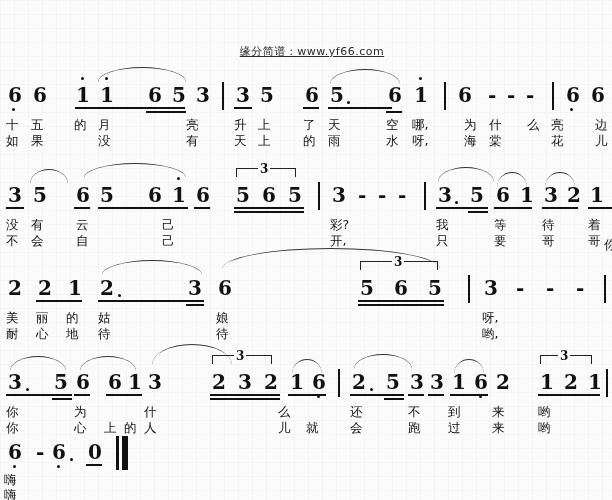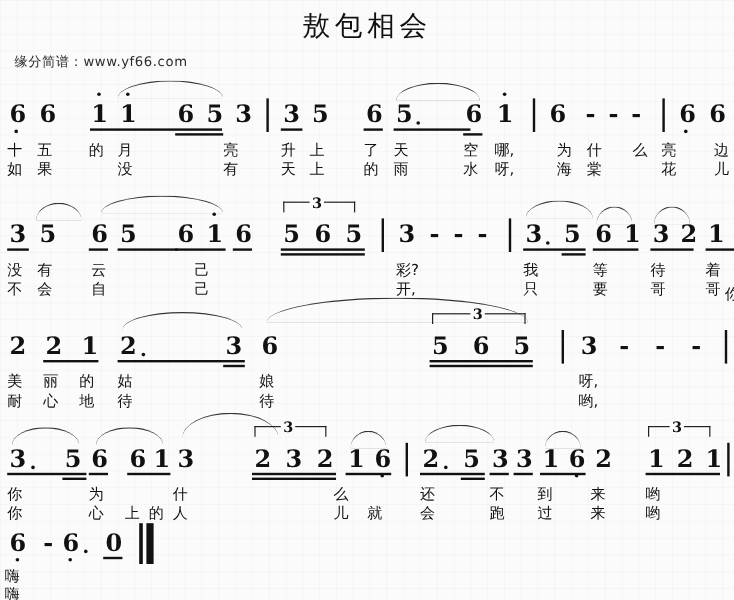--- a/index.html
+++ b/index.html
@@ -25,23 +25,25 @@
   .title{
     position:absolute;left:0;right:0;top:6px;
     text-align:center;
     font-size:23px;
     letter-spacing:4px;
     font-family:"DejaVu Sans","Liberation Sans",sans-serif;
     color:#111;
   }
   .subtitle{
     position:absolute;left:12px;right:0;top:44px;
+    text-align:center;
     font-size:11px;
     letter-spacing:.5px;
     color:#2a2a2a;
+    text-decoration:underline;
   }
 
   
   .system{position:absolute;left:0;width:612px;}
 
   
   .note{
     position:absolute;
     font-family:"DejaVu Serif","Liberation Serif",serif;
     font-weight:700;
@@ -88,21 +90,20 @@
     white-space:nowrap;
   }
 </style>
 </head>
 <body>
 
 <div id="grid"></div>
 
 <div id="sheet">
 
-  <div class="title">敖包相会</div>
   <div class="subtitle">缘分简谱：www.yf66.com</div>
 
   <div class="system" style="top:85px;height:70px;">
 
     <span class="note" style="left:8px;top:0;">6</span>
     <span class="odot" style="left:12px;top:23px;"></span>
     <span class="note" style="left:33px;top:0;">6</span>
 
     <span class="note" style="left:76px;top:0;">1</span>
     <span class="odot" style="left:81px;top:-8px;"></span>

